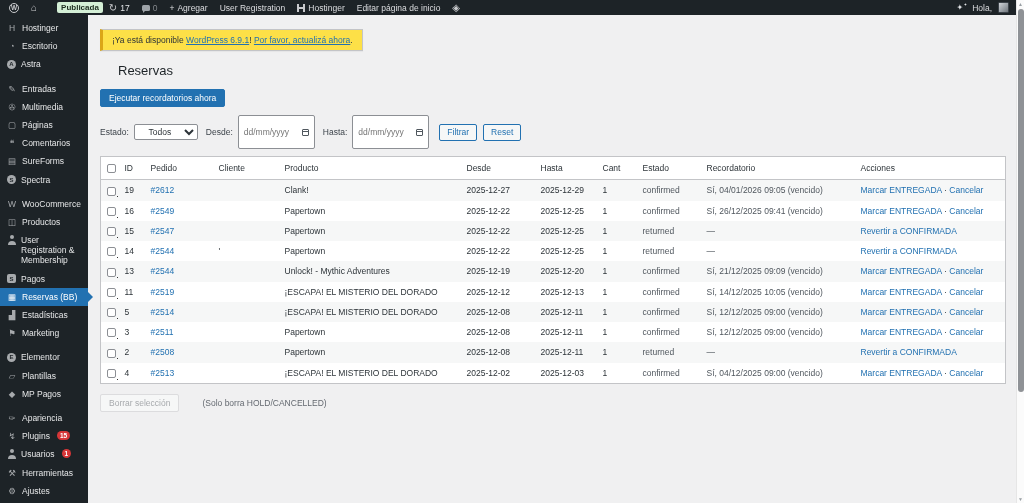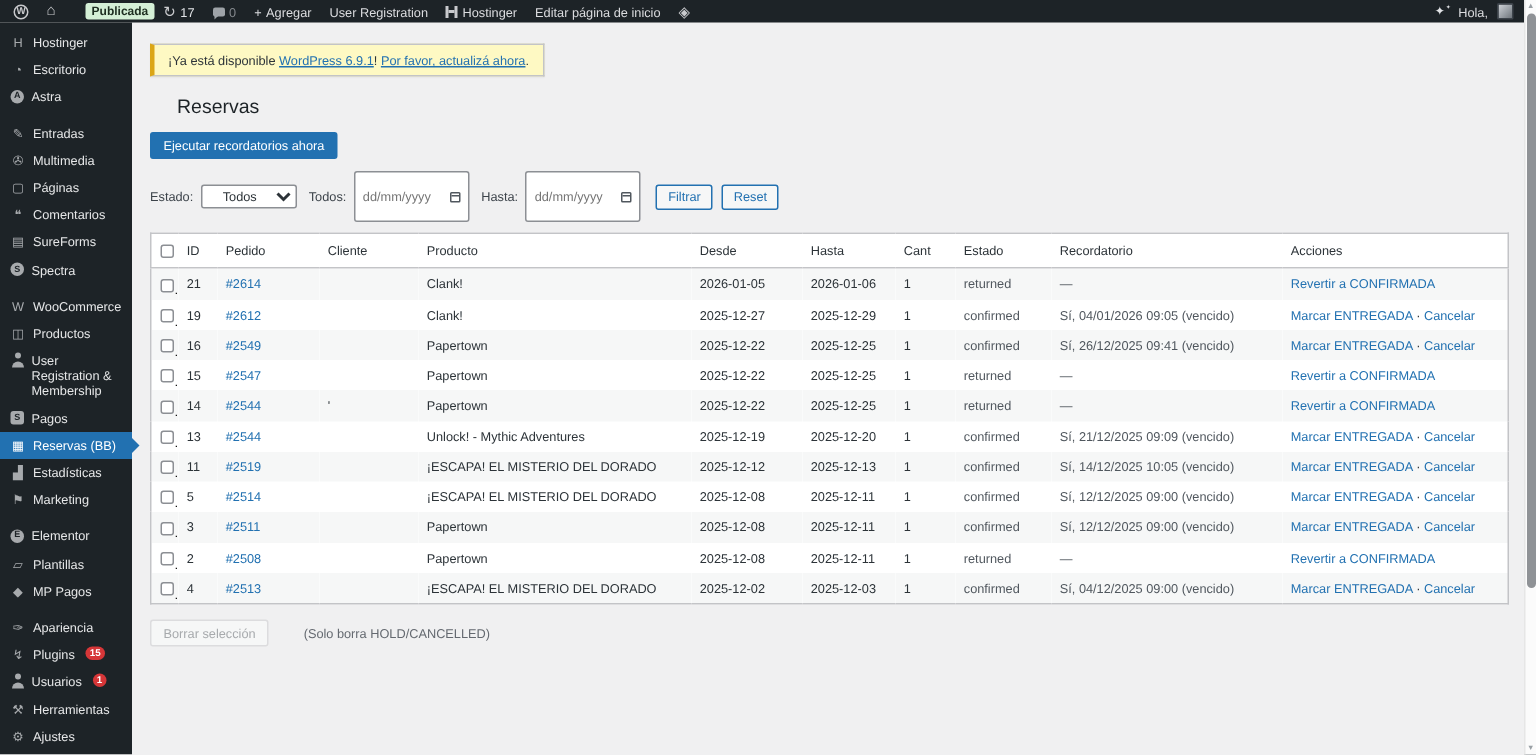--- a/index.html
+++ b/index.html
@@ -38,21 +38,21 @@
   .person-icon::before { content:""; position:absolute; top:0; left:2.5px; width:4px; height:4px; border-radius:50%; background:#a7aaad; }
   .person-icon::after { content:""; position:absolute; bottom:0.5px; left:0.5px; width:8px; height:4px; border-radius:4px 4px 0 0; background:#a7aaad; }
   .sb-item.active { background:#2271b1; color:#fff; }
   .sb-item.active .sb-ico { color:#fff; }
   .sb-item.active::after { content:""; position:absolute; right:-10px; top:50%; margin-top:-5px; border:5px solid transparent; border-left-color:#2271b1; }
   .sb-sep { height:6px; }
   .sb-badge { background:#d63638; color:#fff; border-radius:5px; font-size:6.5px; font-weight:bold; padding:0 3px; height:9px; line-height:9px; margin-left:2px; }
 
   
   .content { flex:1; padding:14px 18px 0 12px; overflow:hidden; position:relative; }
-  .notice { width:fit-content; background:#fef9c3; border:1px solid #c3c4c7; border-left:3px solid #dba617; box-shadow:0 1px 1px rgba(0,0,0,.04); padding:5px 9px; font-size:8.5px; color:#2c3338; }
+  .notice { width:fit-content; background:#fde047; border:1px solid #c3c4c7; border-left:3px solid #dba617; box-shadow:0 1px 1px rgba(0,0,0,.04); padding:5px 9px; font-size:8.5px; color:#2c3338; }
   .notice a { color:#2271b1; text-decoration:underline; }
   .page-title { font-size:13px; font-weight:400; color:#1d2327; margin:12px 18px 9px; }
   .btn-primary { display:inline-block; background:#2271b1; border:1px solid #2271b1; color:#fff; font-size:8.5px; padding:3px 8px; border-radius:2px; cursor:pointer; font-family:inherit; }
   .filters { display:flex; align-items:center; gap:4px; margin-top:8px; font-size:8.5px; color:#3c434a; }
   .filters label { margin-right:1px; }
   select.estado { font-family:inherit; font-size:8.5px; height:16px; width:64px; border:1px solid #8c8f94; border-radius:2px; background:#fff; color:#2c3338; padding:0 1px; margin-right:4px;text-align:center; }
   .datefield { display:flex; align-items:center; gap:8px; border:1px solid #8c8f94; border-radius:2px; background:#fff; height:16px; padding:16px 5px; margin-right:4px; }
   .datefield input { border:none; outline:none; width:50px; font-family:inherit; font-size:8.5px; color:#50575e; background:transparent; }
   .cal-icon { width:7px; height:7px; border:1px solid #50575e; border-radius:1px; position:relative; display:inline-block; }
   .cal-icon::before { content:""; position:absolute; top:1px; left:0; right:0; height:1px; background:#50575e; }
@@ -237,21 +237,21 @@
 
     <h1 class="page-title">Reservas</h1>
 
     <button class="btn-primary">Ejecutar recordatorios ahora</button>
 
     <div class="filters">
       <label>Estado:</label>
       <select class="estado">
         <option>Todos</option>
       </select>
-      <label>Todos:</label>
+      <label>Desde:</label>
       <span class="datefield">
         <input type="text" placeholder="dd/mm/yyyy" style="">
         <span class="cal-icon"></span>
       </span>
       <label>Hasta:</label>
       <span class="datefield">
         <input type="text" placeholder="dd/mm/yyyy" style="">
         <span class="cal-icon"></span>
       </span>
       <button class="btn-secondary">Filtrar</button>
@@ -283,33 +283,20 @@
             <th>Hasta</th>
             <th>Cant</th>
             <th>Estado</th>
             <th>Recordatorio</th>
             <th>Acciones</th>
           </tr>
       </thead>
       <tbody>
           <tr>
             <td><input type="checkbox" class="cb" style=""></td>
-            <td>21</td>
-            <td><a class="tlink">#2614</a></td>
-            <td></td>
-            <td>Clank!</td>
-            <td>2026-01-05</td>
-            <td>2026-01-06</td>
-            <td>1</td>
-            <td class="muted">returned</td>
-            <td class="muted">—</td>
-            <td><a class="tlink">Revertir a CONFIRMADA</a></td>
-          </tr>
-          <tr>
-            <td><input type="checkbox" class="cb" style=""></td>
             <td>19</td>
             <td><a class="tlink">#2612</a></td>
             <td></td>
             <td>Clank!</td>
             <td>2025-12-27</td>
             <td>2025-12-29</td>
             <td>1</td>
             <td class="muted">confirmed</td>
             <td class="muted">Sí, 04/01/2026 09:05 (vencido)</td>
             <td><a class="tlink">Marcar ENTREGADA</a> · <a class="tlink">Cancelar</a></td>

